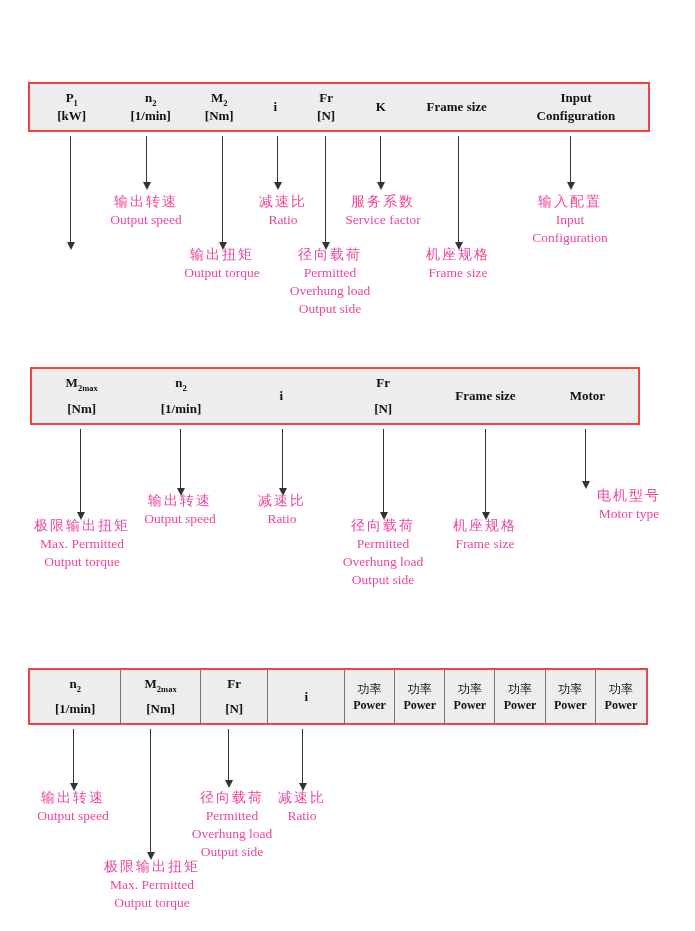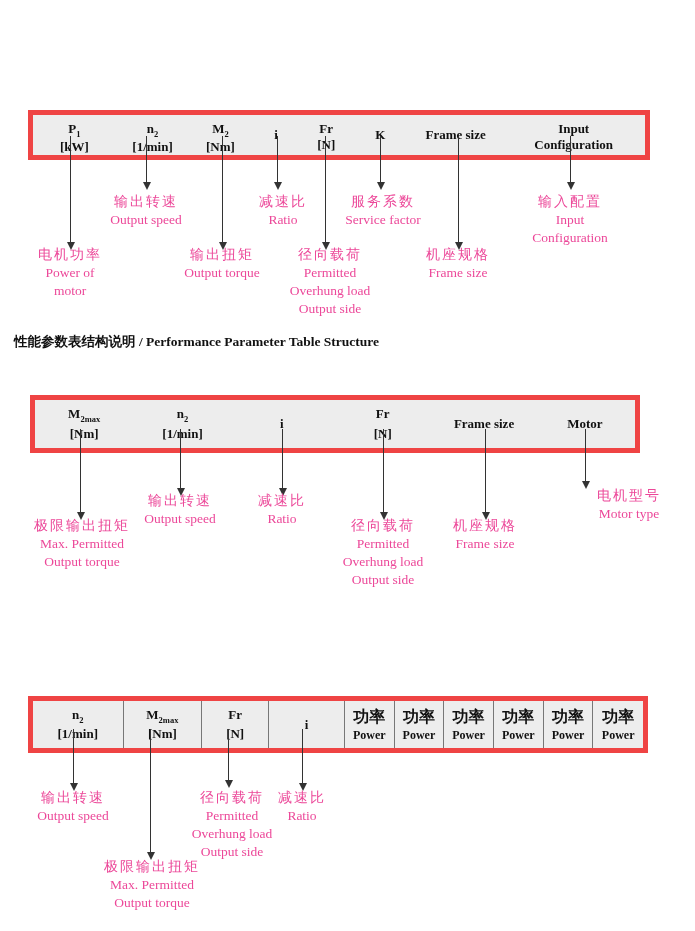--- a/index.html
+++ b/index.html
@@ -7,34 +7,34 @@
     position:relative;width:695px;height:931px;background:#ffffff;
     font-family:"Liberation Serif","DejaVu Serif",serif;color:#111;
     overflow:hidden;
   }
   .doc-title{position:absolute;left:14px;top:8px;font-size:15px;}
   .doc-title .zh{font-weight:bold;}
   .doc-title .en{font-weight:normal;}
   .sec-heading{position:absolute;left:14px;font-size:13.5px;font-weight:bold;white-space:nowrap;}
 
   .tbl{
-    position:absolute;background:#ededed;border:5px solid #ef4444;
-    display:flex;flex-direction:row;box-sizing:border-box;margin-top:28px;
+    position:absolute;background:#ededed;border:2px solid #ef4444;
+    display:flex;flex-direction:row;box-sizing:border-box;
   }
   .cell{
     box-sizing:border-box;display:flex;flex-direction:column;
     justify-content:space-between;align-items:center;
     padding:6px 0 6px 0;font-weight:bold;font-size:13px;
   }
   .cell.single{justify-content:center;}
   .cell .l1 sub{font-size:8.5px;font-weight:bold;}
   .cell .l2{font-size:13px;}
   .t3 .cell{border-right:1px solid #777;}
   .t3 .cell:last-child{border-right:none;}
-  .pcell .zh{font-weight:bold;font-size:16px;}
+  .pcell .zh{font-weight:normal;font-size:12px;}
   .pcell .en{font-weight:bold;font-size:12px;}
 
   .arrow{position:absolute;width:1px;background:#333;}
   .arrow .head{
     position:absolute;bottom:-7px;left:-3.5px;width:0;height:0;
     border-left:4px solid transparent;border-right:4px solid transparent;
     border-top:8px solid #333;
   }
   .ann{
     position:absolute;transform:translateX(-50%);text-align:center;
@@ -99,25 +99,20 @@
   <div class="arrow" style="left:380px;top:136px;height:47px;">
       <i class="head"></i>
     </div>
   <div class="arrow" style="left:458px;top:136px;height:107px;">
       <i class="head"></i>
     </div>
   <div class="arrow" style="left:570px;top:136px;height:47px;">
       <i class="head"></i>
     </div>
 
-  <div class="ann" style="left:70px;top:246px;">
-      <div class="zh">电机功率</div>
-      <div>Power of</div>
-      <div>motor</div>
-    </div>
   <div class="ann" style="left:146px;top:193px;">
       <div class="zh">输出转速</div>
       <div>Output speed</div>
     </div>
   <div class="ann" style="left:222px;top:246px;">
       <div class="zh">输出扭矩</div>
       <div>Output torque</div>
     </div>
   <div class="ann" style="left:283px;top:193px;">
       <div class="zh">减速比</div>
@@ -136,21 +131,20 @@
   <div class="ann" style="left:458px;top:246px;">
       <div class="zh">机座规格</div>
       <div>Frame size</div>
     </div>
   <div class="ann" style="left:570px;top:193px;">
       <div class="zh">输入配置</div>
       <div>Input</div>
       <div>Configuration</div>
     </div>
 
-  <div class="sec-heading" style="top:333px;">性能参数表结构说明 / Performance Parameter Table Structure</div>
 
   <div class="tbl t2" style="left:30px;top:367px;width:610px;height:58px;">
     <div class="cell" style="width:100px;">
       <div class="l1"><span>M</span><sub>2max</sub></div>
       <div class="l2">[Nm]</div>
     </div>
     <div class="cell" style="width:100px;">
       <div class="l1"><span>n</span><sub>2</sub></div>
       <div class="l2">[1/min]</div>
     </div>

